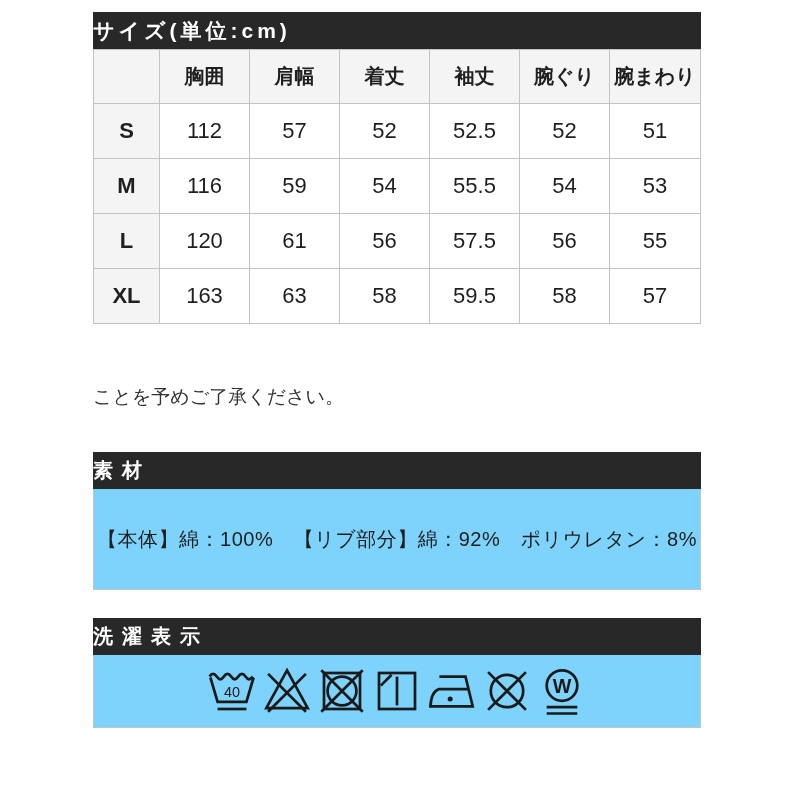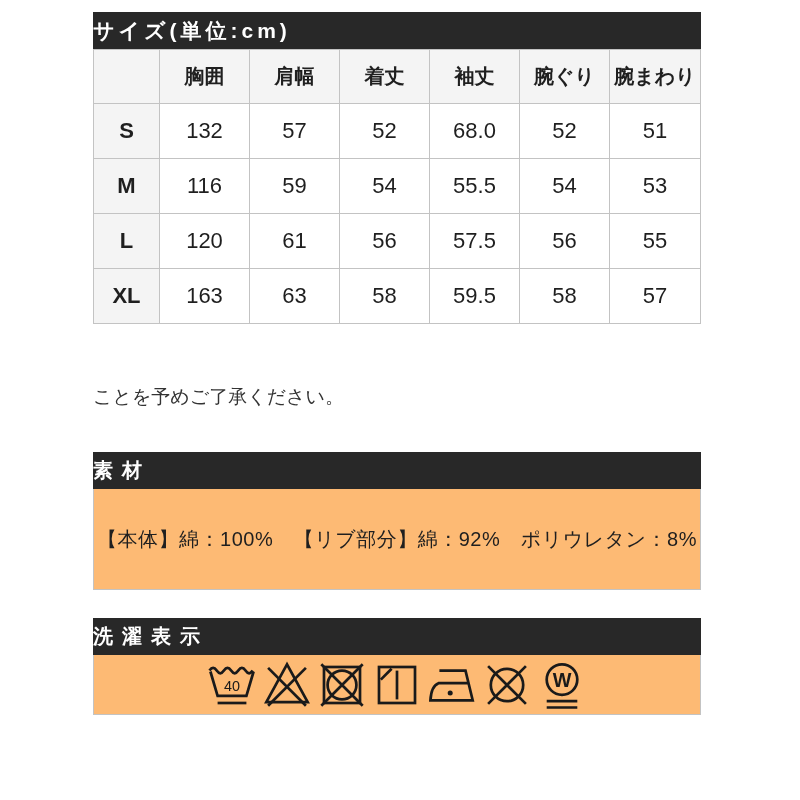--- a/index.html
+++ b/index.html
@@ -39,25 +39,25 @@
   table.size tr.head th{height:54px;background:var(--head_cell_bg);font-size:20px;font-weight:bold;}
   table.size td{font-weight:400;background:#ffffff;}
   table.size th.rowlab{background:var(--head_cell_bg);font-weight:bold;font-size:22px;}
   col.c-lab{width:66px;}
   col.c-n{width:90px;}
 
   .notes{margin-top:56px;font-size:19px;line-height:33px;color:var(--note_text);white-space:nowrap;}
 
   .section{margin-top:39px;}
   .section .box{
-    border:1px solid var(--border);border-top:none;background:#fdba74;
+    border:1px solid var(--border);border-top:none;background:#7dd3fc;
     display:flex;align-items:center;justify-content:center;text-align:right;
   }
   .material-box{height:101px;font-size:20px;letter-spacing:0.5px;}
-  .care-box{height:60px;gap:1px;}
+  .care-box{height:73px;gap:1px;}
   .care-sec{margin-top:28px;}
 
   .care-icon{display:block;}
   .care-icon svg{display:block;}
 </style>
 </head>
 <body>
 
 <div class="content">
 
@@ -80,24 +80,24 @@
       <th></th>
       <th>胸囲</th>
       <th>肩幅</th>
       <th>着丈</th>
       <th>袖丈</th>
       <th>腕ぐり</th>
       <th>腕まわり</th>
     </tr>
     <tr>
       <th class="rowlab">S</th>
-      <td>132</td>
+      <td>112</td>
       <td>57</td>
       <td>52</td>
-      <td>68.0</td>
+      <td>52.5</td>
       <td>52</td>
       <td>51</td>
     </tr>
     <tr>
       <th class="rowlab">M</th>
       <td>116</td>
       <td>59</td>
       <td>54</td>
       <td>55.5</td>
       <td>54</td>

